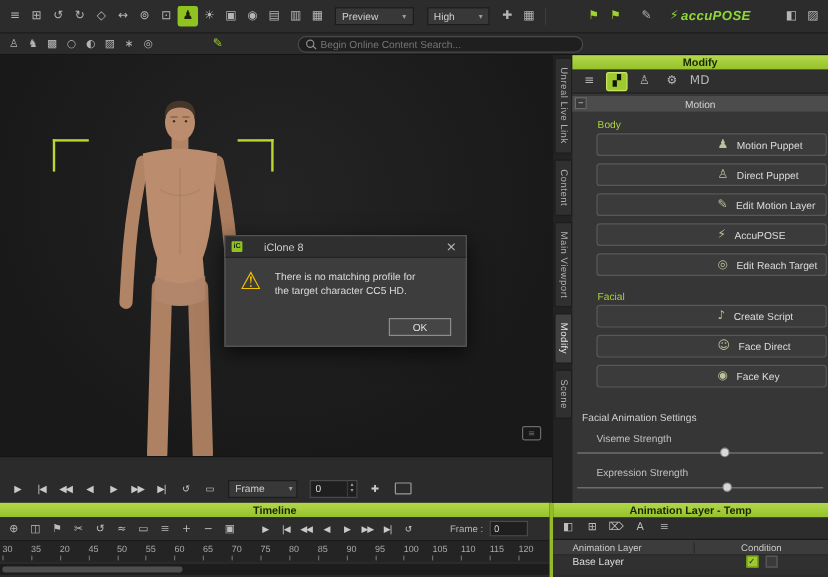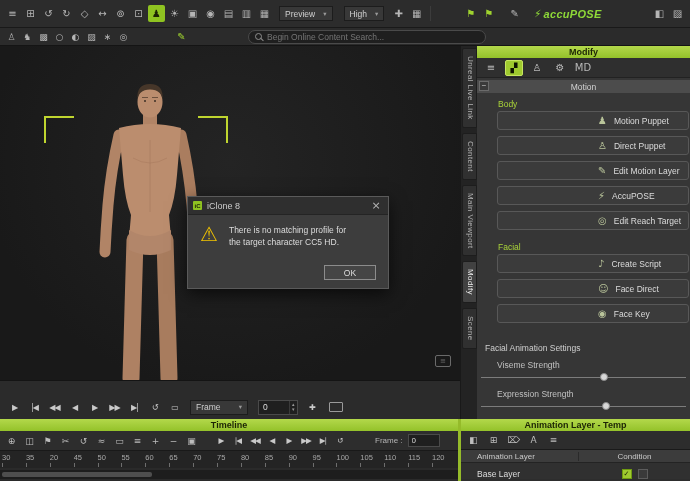--- a/index.html
+++ b/index.html
@@ -14,21 +14,21 @@
     display:flex;align-items:center;padding:0 4px;gap:1px}
   #topbar2{left:0;top:28px;width:690px;height:18px;background:#2b2b2b;border-bottom:1px solid #141414;
     display:flex;align-items:center;padding:0 4px;gap:2px}
   .tb-group{display:flex;align-items:center;gap:1px}
   .tb-icon{width:17px;height:17px;display:flex;align-items:center;justify-content:center;
     color:#b5b5b5;font-size:10px;border-radius:2px;font-family:"DejaVu Sans",sans-serif}
   .tb-icon.active{background:#8fc321;color:#1d2303}
   .tb-icon.green{color:#9fd32f}
   .tb-sep{width:1px;height:15px;background:#1b1b1b;border-right:1px solid #3c3c3c;margin:0 4px}
   .dropdown{height:15px;background:#383838;border:1px solid #1c1c1c;display:flex;align-items:center;
-    padding:0 5px;gap:8px;color:#cfcfcf;font-size:8.5px;margin:0 5px}
+    padding:0 5px;gap:20px;color:#cfcfcf;font-size:8.5px;margin:0 5px}
   .dropdown .arrow{font-size:6.5px;color:#9a9a9a}
   .accupose-logo{display:flex;align-items:center;gap:2px;margin:0 10px;color:#8ed938;
     font-style:italic;font-weight:bold;font-size:11px;letter-spacing:.3px}
   .accupose-logo .bolt{font-size:10px}
   .ml-auto{margin-left:auto}
   .searchbox{width:238px;height:14px;background:#1f1f1f;border:1px solid #4a4a4a;border-radius:7px;
     display:flex;align-items:center;padding:0 6px;gap:5px;margin-left:56px}
   .searchbox input{flex:1;background:transparent;border:none;outline:none;color:#8d8d8d;font-size:8.5px;
     font-family:"Liberation Sans","DejaVu Sans",sans-serif}
   .mag{position:relative;width:7px;height:7px;border:1px solid #8d8d8d;border-radius:50%;flex:0 0 auto}
@@ -41,21 +41,21 @@
   .bracket{position:absolute;width:30px;height:27px;border-top:2px solid #bfd52f}
   .bracket.tl{left:44px;top:70px;border-left:2px solid #bfd52f}
   .bracket.tr{left:198px;top:70px;border-right:2px solid #bfd52f}
   .vp-info{position:absolute;right:9px;bottom:13px;width:16px;height:12px;border:1px solid #6a6a6a;
     border-radius:2px;display:flex;align-items:center;justify-content:center;color:#6a6a6a;font-size:7px}
 
   
   #dialog{position:absolute;left:187px;top:150px;width:202px;height:93px;background:#3d3d3d;
     border:1px solid #5a5a5a;box-shadow:0 5px 16px rgba(0,0,0,.65)}
   .dlg-title{height:18px;background:#2f2f2f;border-bottom:1px solid #242424;display:flex;align-items:center;
-    padding:0 5px;gap:5px}
+    padding:0 5px;gap:18px}
   .dlg-app-icon{width:9px;height:9px;background:#8fc321;border-radius:1px;flex:0 0 auto;
     display:flex;align-items:center;justify-content:center;color:#1d2303;font-size:6px;font-weight:bold}
   .dlg-title-text{color:#cdcdcd;font-size:9px}
   .dlg-close{margin-left:auto;color:#b5b5b5;font-size:11px;width:14px;text-align:center;cursor:default}
   .dlg-body{display:flex;padding:9px 10px 0 12px;gap:11px}
   .warn{color:#f3c400;font-size:20px;line-height:1}
   .dlg-msg{color:#dcdcdc;font-size:8.5px;line-height:1.45;width:125px}
   .dlg-ok{position:absolute;right:12px;bottom:8px;width:52px;height:15px;background:#454545;
     border:1px solid #8c8c8c;color:#ddd;font-size:8.5px;display:flex;align-items:center;justify-content:center}
 
@@ -89,21 +89,21 @@
   .tick::after{content:"";width:1px;height:4px;background:#6e6e6e}
   #tl-scroll{position:relative;height:9px;background:#1d1d1d;margin-top:2px}
   #tl-thumb{position:absolute;left:2px;top:2px;width:150px;height:5px;background:#4e4e4e;border-radius:2px}
 
   #splitter{left:458px;top:419px;width:3px;height:62px;background:#95bb2a}
   #anim-panel{left:461px;top:419px;width:229px;height:62px;background:#2d2d2d}
   #anim-toolbar{height:19px;display:flex;align-items:center;padding:0 4px;gap:3px;border-bottom:1px solid #1a1a1a}
   #anim-table-hdr{height:13px;background:#3c3c3c;display:flex;align-items:center;border-bottom:1px solid #232323}
   .col-name{width:118px;padding-left:16px;color:#c9c9c9;font-size:8px;border-right:1px solid #2a2a2a}
   .col-cond{flex:1;text-align:center;color:#c9c9c9;font-size:8px}
-  .anim-row{height:16px;display:flex;align-items:flex-end;background:#303030}
+  .anim-row{height:16px;display:flex;align-items:flex-start;background:#303030}
   .row-label{width:118px;padding-left:16px;color:#ddd;font-size:8.5px}
   .cond-cells{flex:1;display:flex;align-items:center;justify-content:center;gap:6px}
   .chk{width:10px;height:10px;display:flex;align-items:center;justify-content:center;font-size:7px}
   .chk.on{background:#9fca2f;border:1px solid #6f9a10;color:#1d2303}
   .chk.off{background:#3a3a3a;border:1px solid #5c5c5c}
 
   
   #tabstrip{left:460px;top:46px;width:17px;height:373px;background:#232323;border-left:1px solid #191919;
     display:flex;flex-direction:column;align-items:center;padding-top:2px;gap:5px}
   .vtab{writing-mode:vertical-rl;font-size:8px;color:#b2b2b2;background:#303030;border:1px solid #1d1d1d;

